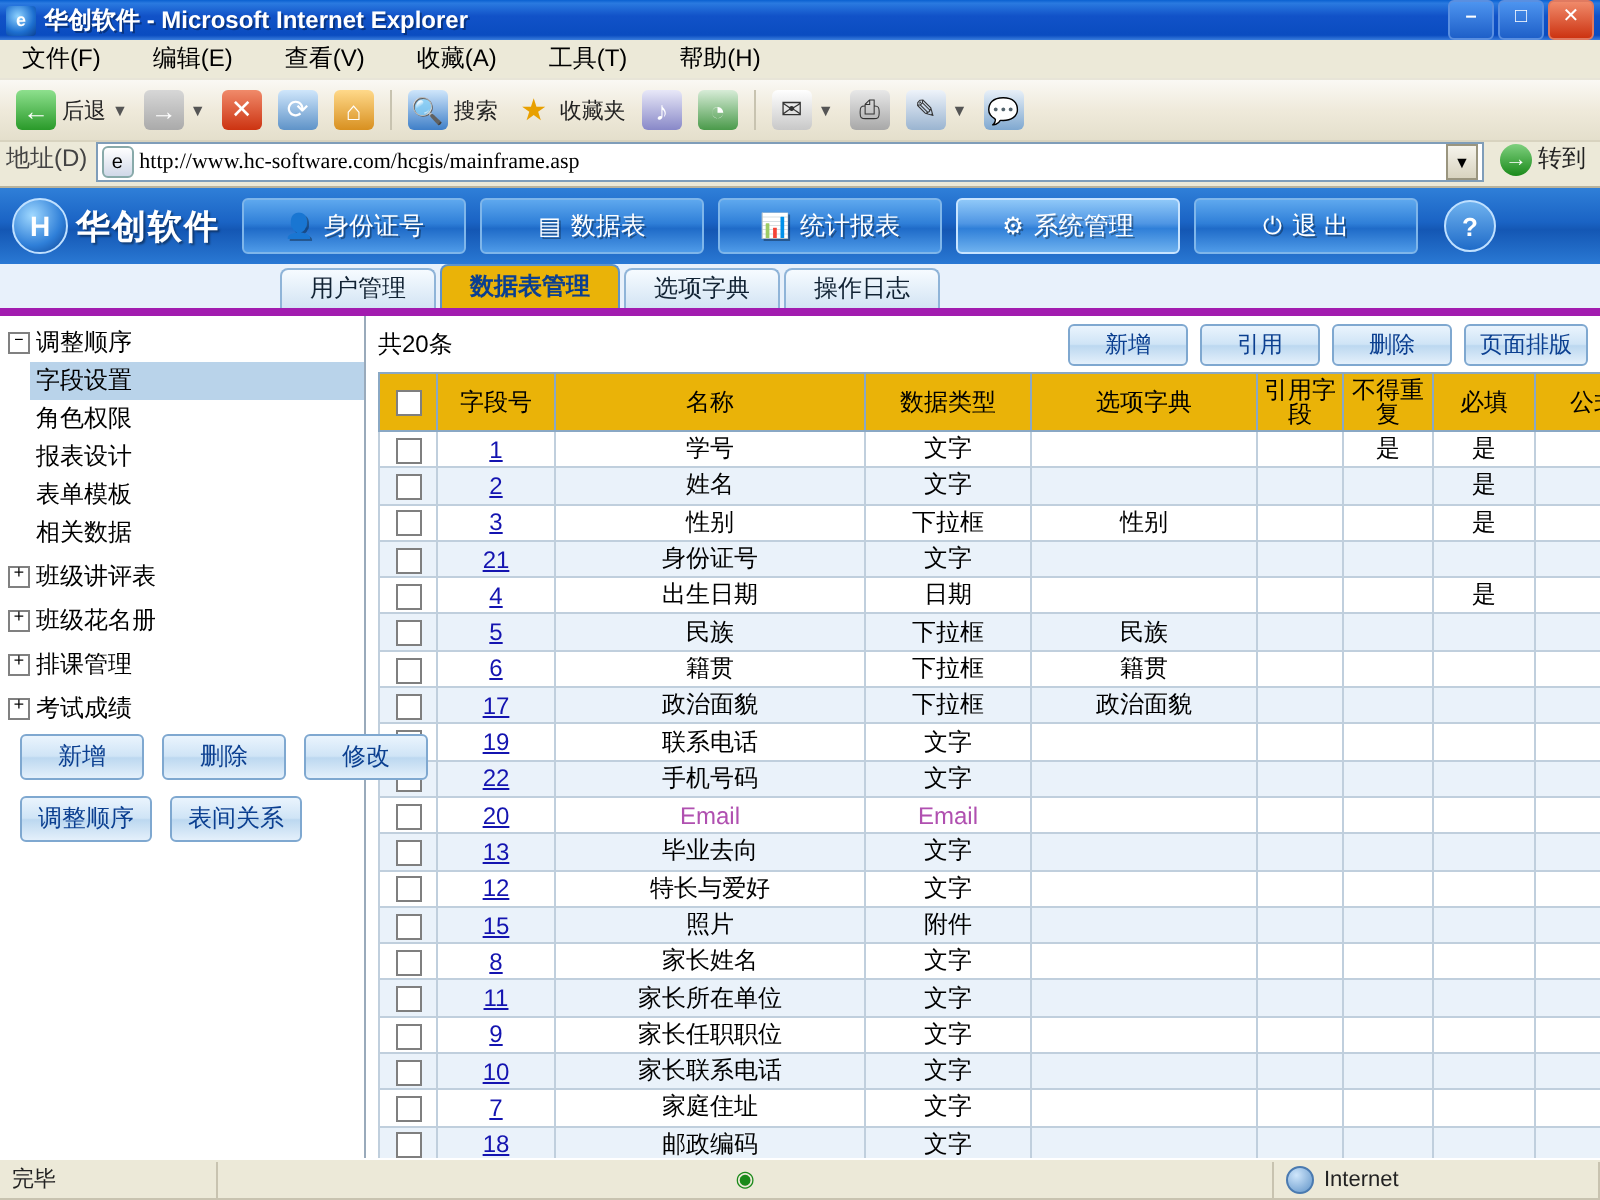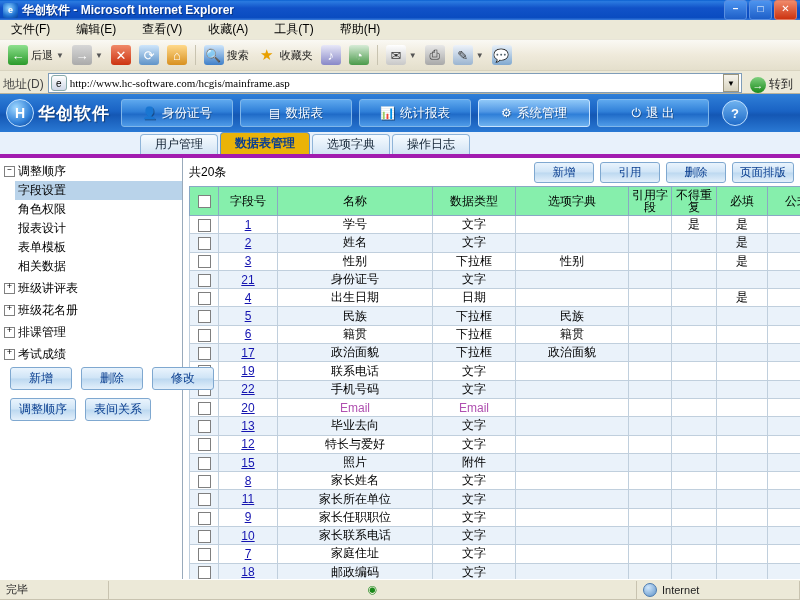--- a/index.html
+++ b/index.html
@@ -41,21 +41,21 @@
     height:30px;flex:0 0 30px;
     background:linear-gradient(to bottom,#faf9f4 0%,#efeadb 50%,#e4dfcc 100%);
     display:flex;align-items:center;padding:0 4px;border-bottom:1px solid #d8d3bf;
   }
   .tb-item{display:flex;align-items:center;height:24px;padding:0 4px;color:#222;font-size:11px;gap:3px;}
   .tb-sep{width:1px;height:20px;background:#c8c3b0;margin:0 4px;}
   .tb-ico{width:20px;height:20px;border-radius:3px;display:flex;align-items:center;justify-content:center;font-size:13px;}
   .caret{font-size:8px;color:#555;}
 
   .addressbar{
-    height:22px;flex:0 0 22px;background:#ece9d8;display:flex;align-items:flex-end;
+    height:22px;flex:0 0 22px;background:#ece9d8;display:flex;align-items:flex-start;
     padding:0 3px;gap:4px;border-bottom:1px solid #b9b39c;
   }
   .addr-label{color:#444;font-size:12px;}
   .addr-box{
     flex:1;height:18px;background:#fff;border:1px solid #7f9db9;display:flex;align-items:center;
     padding:0 2px;gap:3px;
   }
   .addr-url{flex:1;font-family:Liberation Serif, serif;font-size:11px;color:#000;}
   .addr-arrow{width:14px;height:16px;display:flex;align-items:center;justify-content:center;
     background:linear-gradient(to bottom,#f6f4ec,#d8d3bf);border:1px solid #9a957f;font-size:8px;}
@@ -132,21 +132,21 @@
   .act-btns{display:flex;gap:6px;}
   .act-btn{
     min-width:44px;height:19px;padding:0 7px;border:1px solid #7fa8d0;border-radius:3px;
     background:linear-gradient(to bottom,#eaf4fd 0%,#cfe4f6 48%,#bcd8f0 52%,#e4f0fb 100%);
     color:#0b3f90;font-size:11.5px;display:flex;align-items:center;justify-content:center;
   }
 
   .grid-wrap{flex:1;overflow:hidden;padding:2px 6px 0 6px;}
   table.grid{border-collapse:collapse;width:100%;table-layout:fixed;}
   table.grid th{
-    background:#86efac;border:1px solid #8aa8c4;font-size:12px;font-weight:normal;color:#000;
+    background:#eab308;border:1px solid #8aa8c4;font-size:12px;font-weight:normal;color:#000;
     height:28px;padding:0 2px;
   }
   table.grid td{
     border:1px solid #c0cfdd;height:17.3px;font-size:12px;color:#000;text-align:center;padding:0 2px;
     background:#fff;overflow:hidden;white-space:nowrap;
   }
   table.grid tr.alt td{background:#eaf2fa;}
   .cell-link{color:#1414b0;text-decoration:underline;}
   .cell-email{color:#b050b0;}
   .cb{

